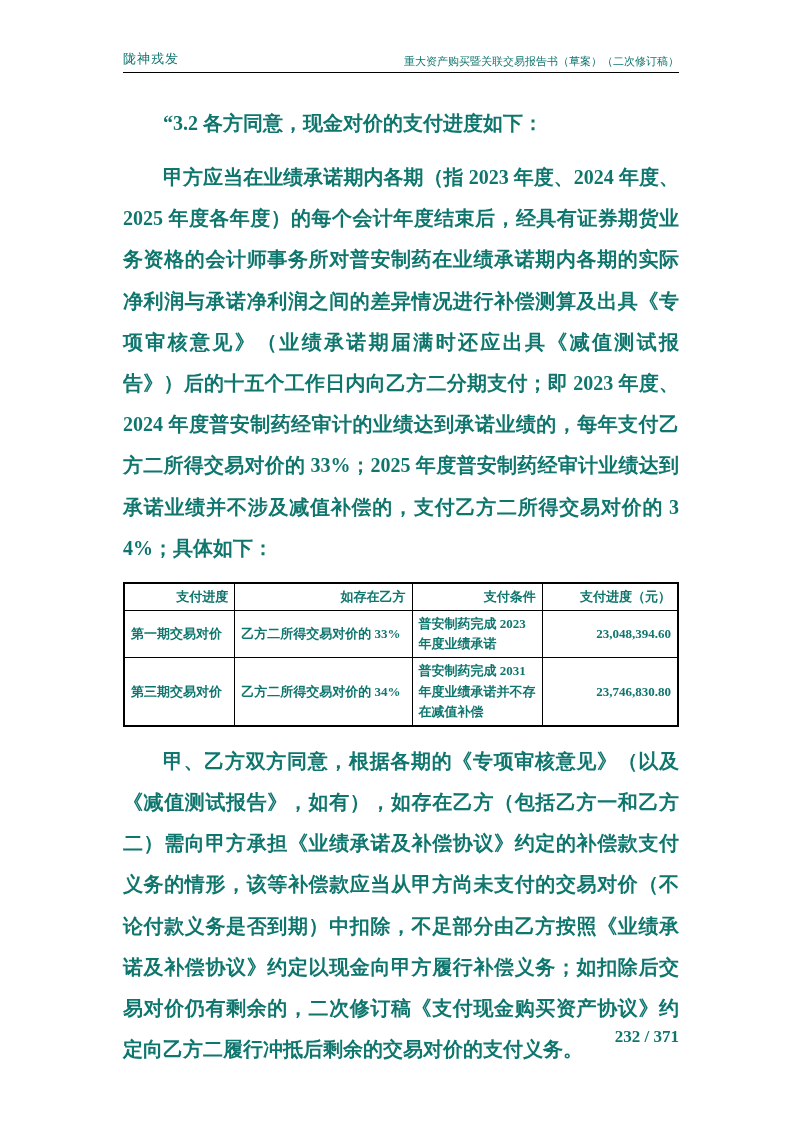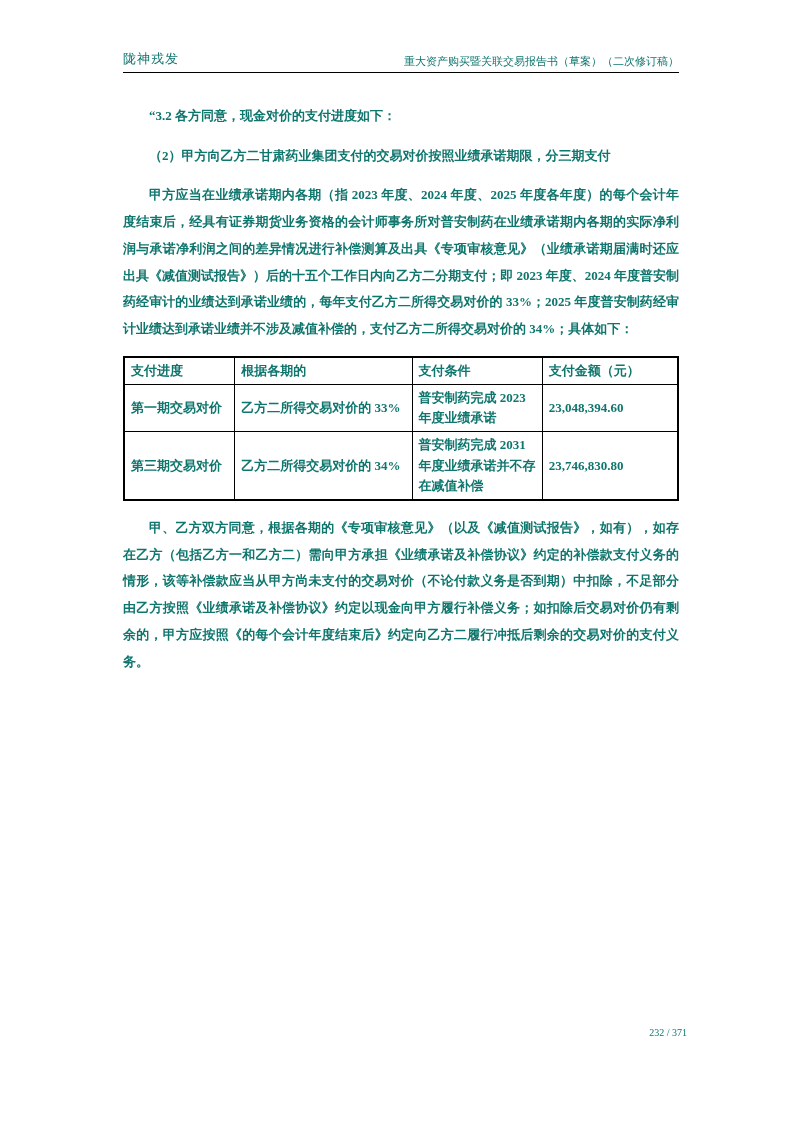--- a/index.html
+++ b/index.html
@@ -21,21 +21,21 @@
     align-items:flex-end;
     border-bottom:1px solid #000;
     padding-bottom:4px;
     font-size:13px;
     line-height:1.3;
   }
   .header-left { letter-spacing:1px; }
   .header-right { font-size:11px; }
   .doc-body { margin-top:30px; }
   .para {
-    font-size:13px;
+    font-size:20px;
     font-weight:bold;
     line-height:2.06;
     text-align:justify;
     text-indent:2em;
     margin-bottom:13px;
     word-break:break-all;
   }
   .para span { font-weight:bold; }
   .underline { text-decoration:underline; text-underline-offset:3px; }
   .pay-table {
@@ -45,78 +45,77 @@
     margin:4px 0 14px 0;
     font-size:13px;
     font-weight:bold;
   }
   .pay-table th, .pay-table td {
     border:1px solid #000;
     padding:3px 6px;
     vertical-align:middle;
     line-height:1.55;
   }
-  .pay-table th { text-align:left; height:27px; }
+  .pay-table th { text-align:right; height:27px; }
   .pay-table td { text-align:left; }
-  .pay-table td.amount { text-align:left; }
+  .pay-table td.amount { text-align:right; }
   .col-1 { width:20%; }
   .col-2 { width:32%; }
   .col-3 { width:23.5%; }
   .col-4 { width:24.5%; }
   .page-number {
     position:absolute;
     top:1022px;
-    right:106px;
-    font-size:10px;
-    font-weight:normal;
+    right:114px;
+    font-size:17px;
+    font-weight:bold;
   }
 </style>
 </head>
 <body>
 
 <div class="page">
 
   <div class="header">
     <span class="header-left">陇神戎发</span>
     <span class="header-right">重大资产购买暨关联交易报告书（草案）（二次修订稿）</span>
   </div>
 
   <div class="doc-body">
 
     <p class="para">“3.2 各方同意，现金对价的支付进度如下：</p>
 
 
-    <p class="para">（2）甲方向乙方二甘肃药业集团支付的交易对价按照业绩承诺期限，分三期支付</p>
 
     <p class="para">甲方应当在业绩承诺期内各期（指 2023 年度、2024 年度、2025 年度各年度）的每个会计年度结束后，经具有证券期货业务资格的会计师事务所对普安制药在业绩承诺期内各期的实际净利润与承诺净利润之间的差异情况进行补偿测算及出具《专项审核意见》（业绩承诺期届满时还应出具《减值测试报告》）后的十五个工作日内向乙方二分期支付；即 2023 年度、2024 年度普安制药经审计的业绩达到承诺业绩的，每年支付乙方二所得交易对价的 33%；2025 年度普安制药经审计业绩达到承诺业绩并不涉及减值补偿的，支付乙方二所得交易对价的 34%；具体如下：</p>
 
     <table class="pay-table">
       <thead>
         <tr>
           <th class="col-1">支付进度</th>
-          <th class="col-2">根据各期的</th>
+          <th class="col-2">如存在乙方</th>
           <th class="col-3">支付条件</th>
-          <th class="col-4">支付金额（元）</th>
+          <th class="col-4">支付进度（元）</th>
         </tr>
       </thead>
       <tbody>
         <tr>
           <td>第一期交易对价</td>
           <td>乙方二所得交易对价的 33%</td>
           <td>普安制药完成 2023 年度业绩承诺</td>
           <td class="amount">23,048,394.60</td>
         </tr>
         <tr>
           <td>第三期交易对价</td>
           <td>乙方二所得交易对价的 34%</td>
           <td>普安制药完成 2031 年度业绩承诺并不存在减值补偿</td>
           <td class="amount">23,746,830.80</td>
         </tr>
       </tbody>
     </table>
 
-    <p class="para">甲、乙方双方同意，根据各期的《专项审核意见》（以及《减值测试报告》，如有），如存在乙方（包括乙方一和乙方二）需向甲方承担《业绩承诺及补偿协议》约定的补偿款支付义务的情形，该等补偿款应当从甲方尚未支付的交易对价（不论付款义务是否到期）中扣除，不足部分由乙方按照《业绩承诺及补偿协议》约定以现金向甲方履行补偿义务；如扣除后交易对价仍有剩余的，甲方应按照《的每个会计年度结束后》约定向乙方二履行冲抵后剩余的交易对价的支付义务。</p>
+    <p class="para">甲、乙方双方同意，根据各期的《专项审核意见》（以及《减值测试报告》，如有），如存在乙方（包括乙方一和乙方二）需向甲方承担《业绩承诺及补偿协议》约定的补偿款支付义务的情形，该等补偿款应当从甲方尚未支付的交易对价（不论付款义务是否到期）中扣除，不足部分由乙方按照《业绩承诺及补偿协议》约定以现金向甲方履行补偿义务；如扣除后交易对价仍有剩余的，二次修订稿《支付现金购买资产协议》约定向乙方二履行冲抵后剩余的交易对价的支付义务。</p>
 
   </div>
 
   <div class="page-number">232 / 371</div>
 
 </div>
 
 </body></html>

